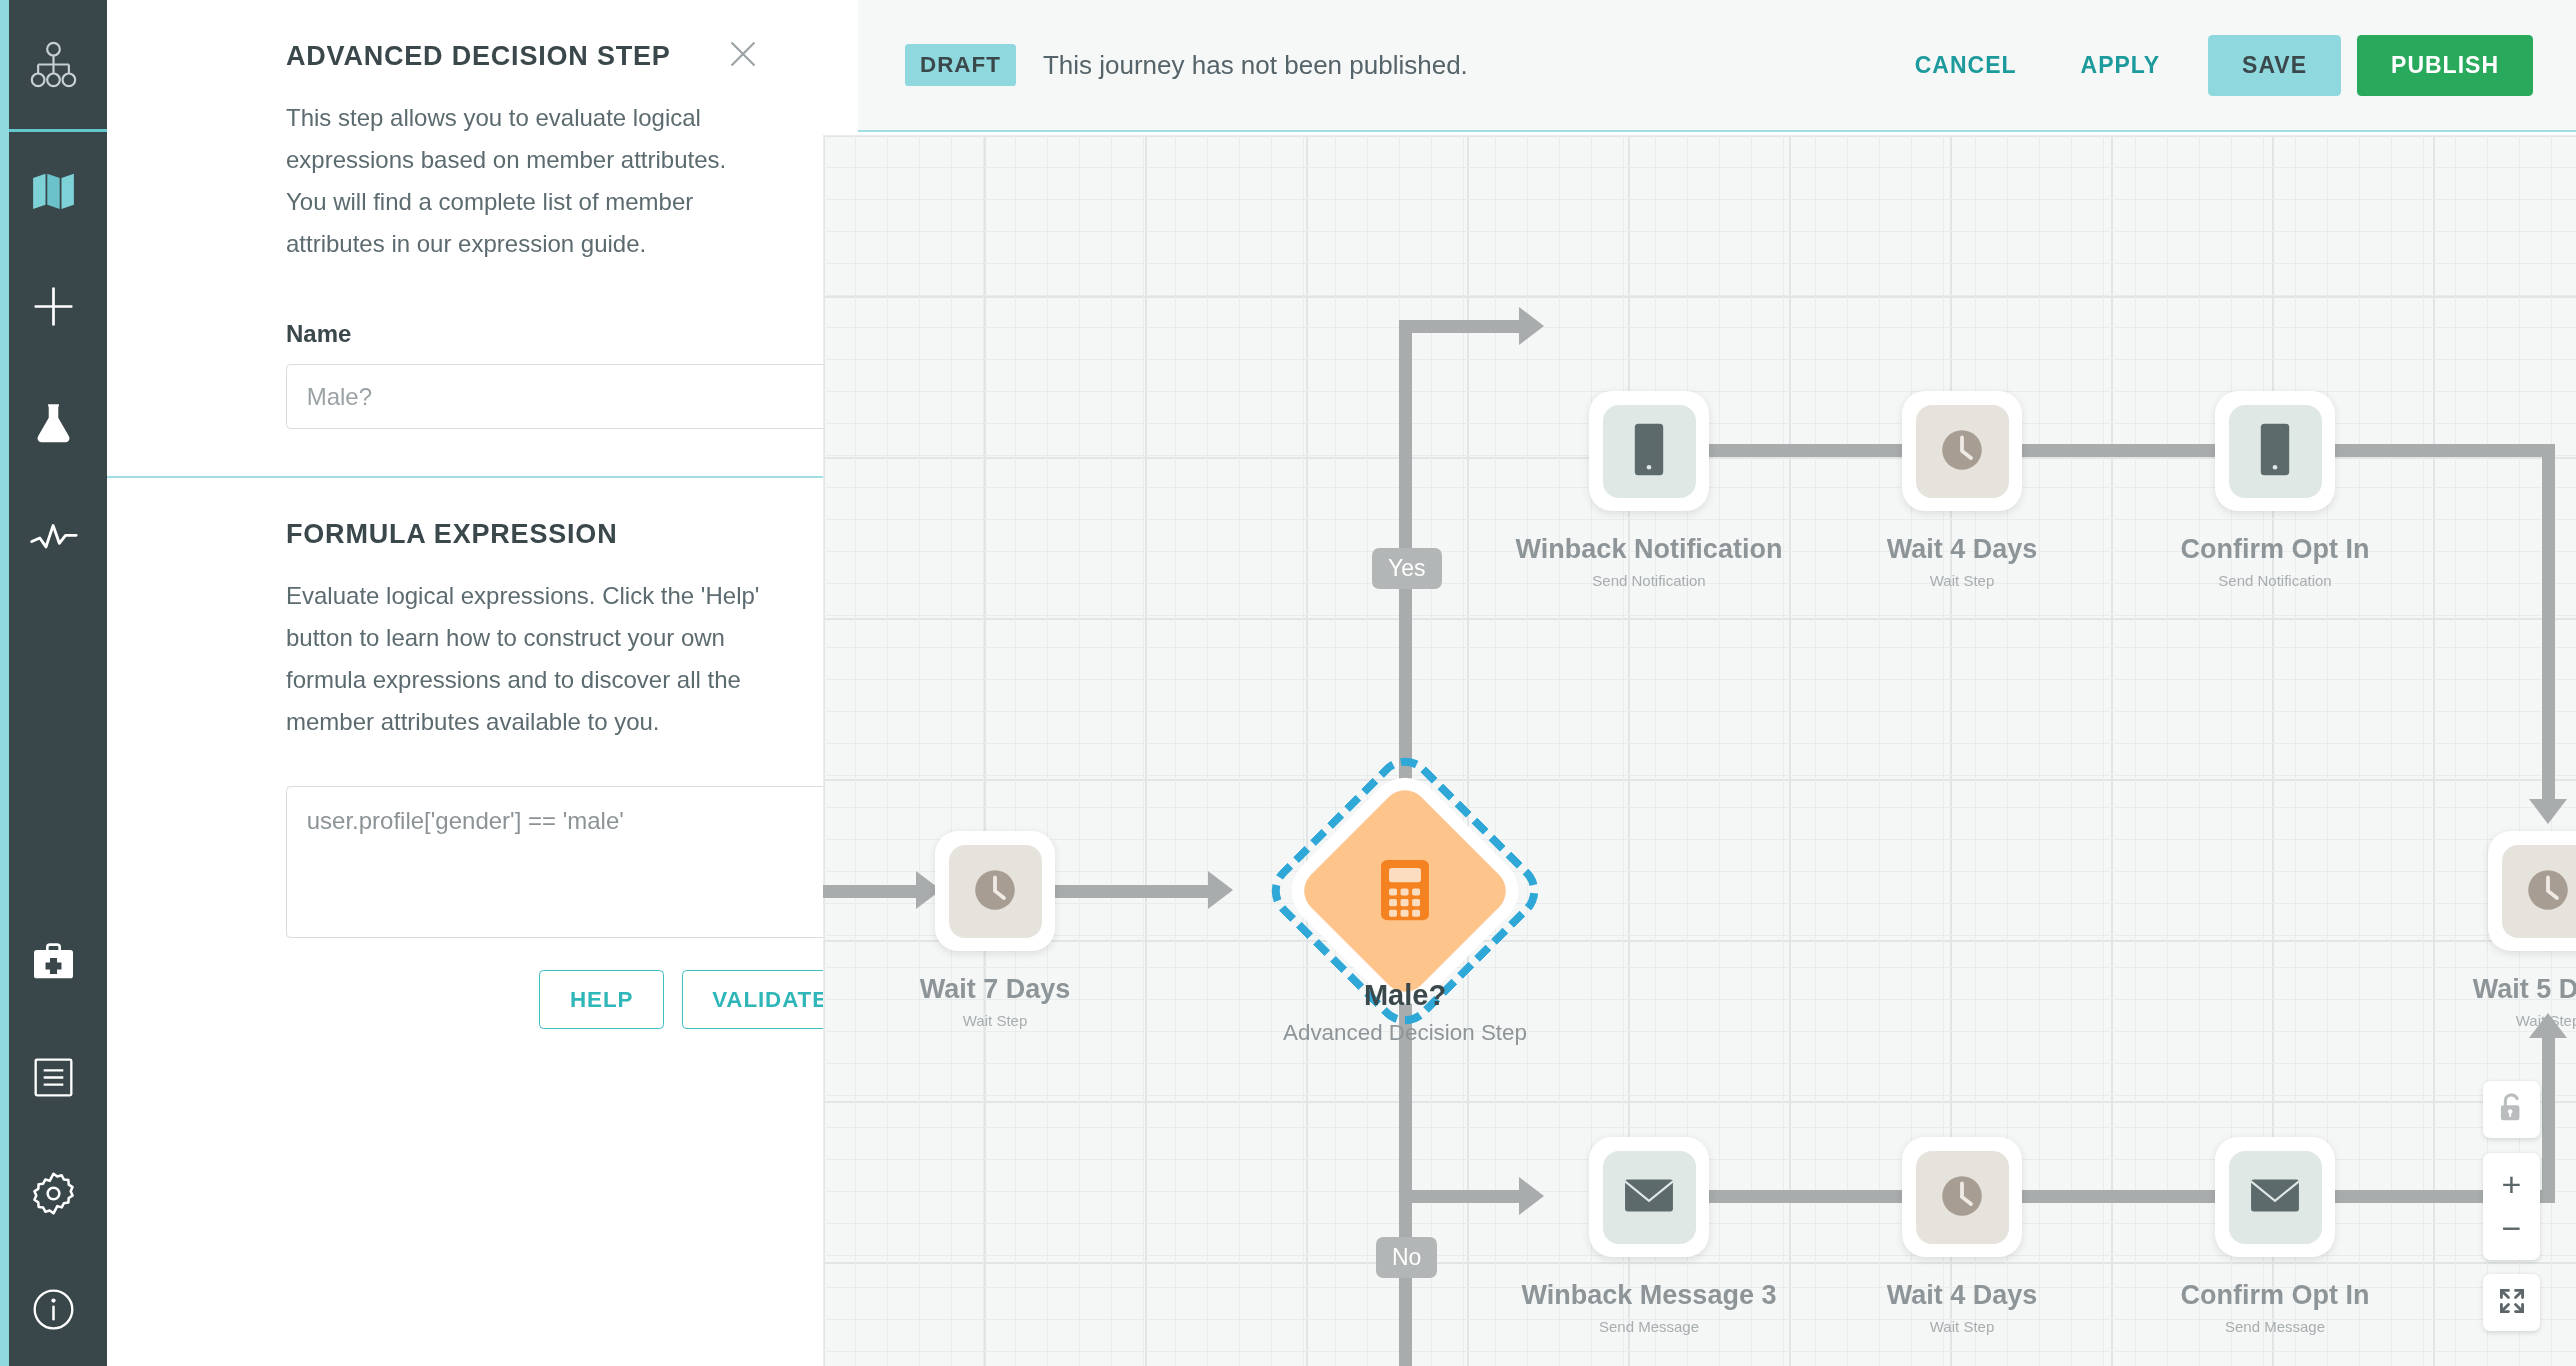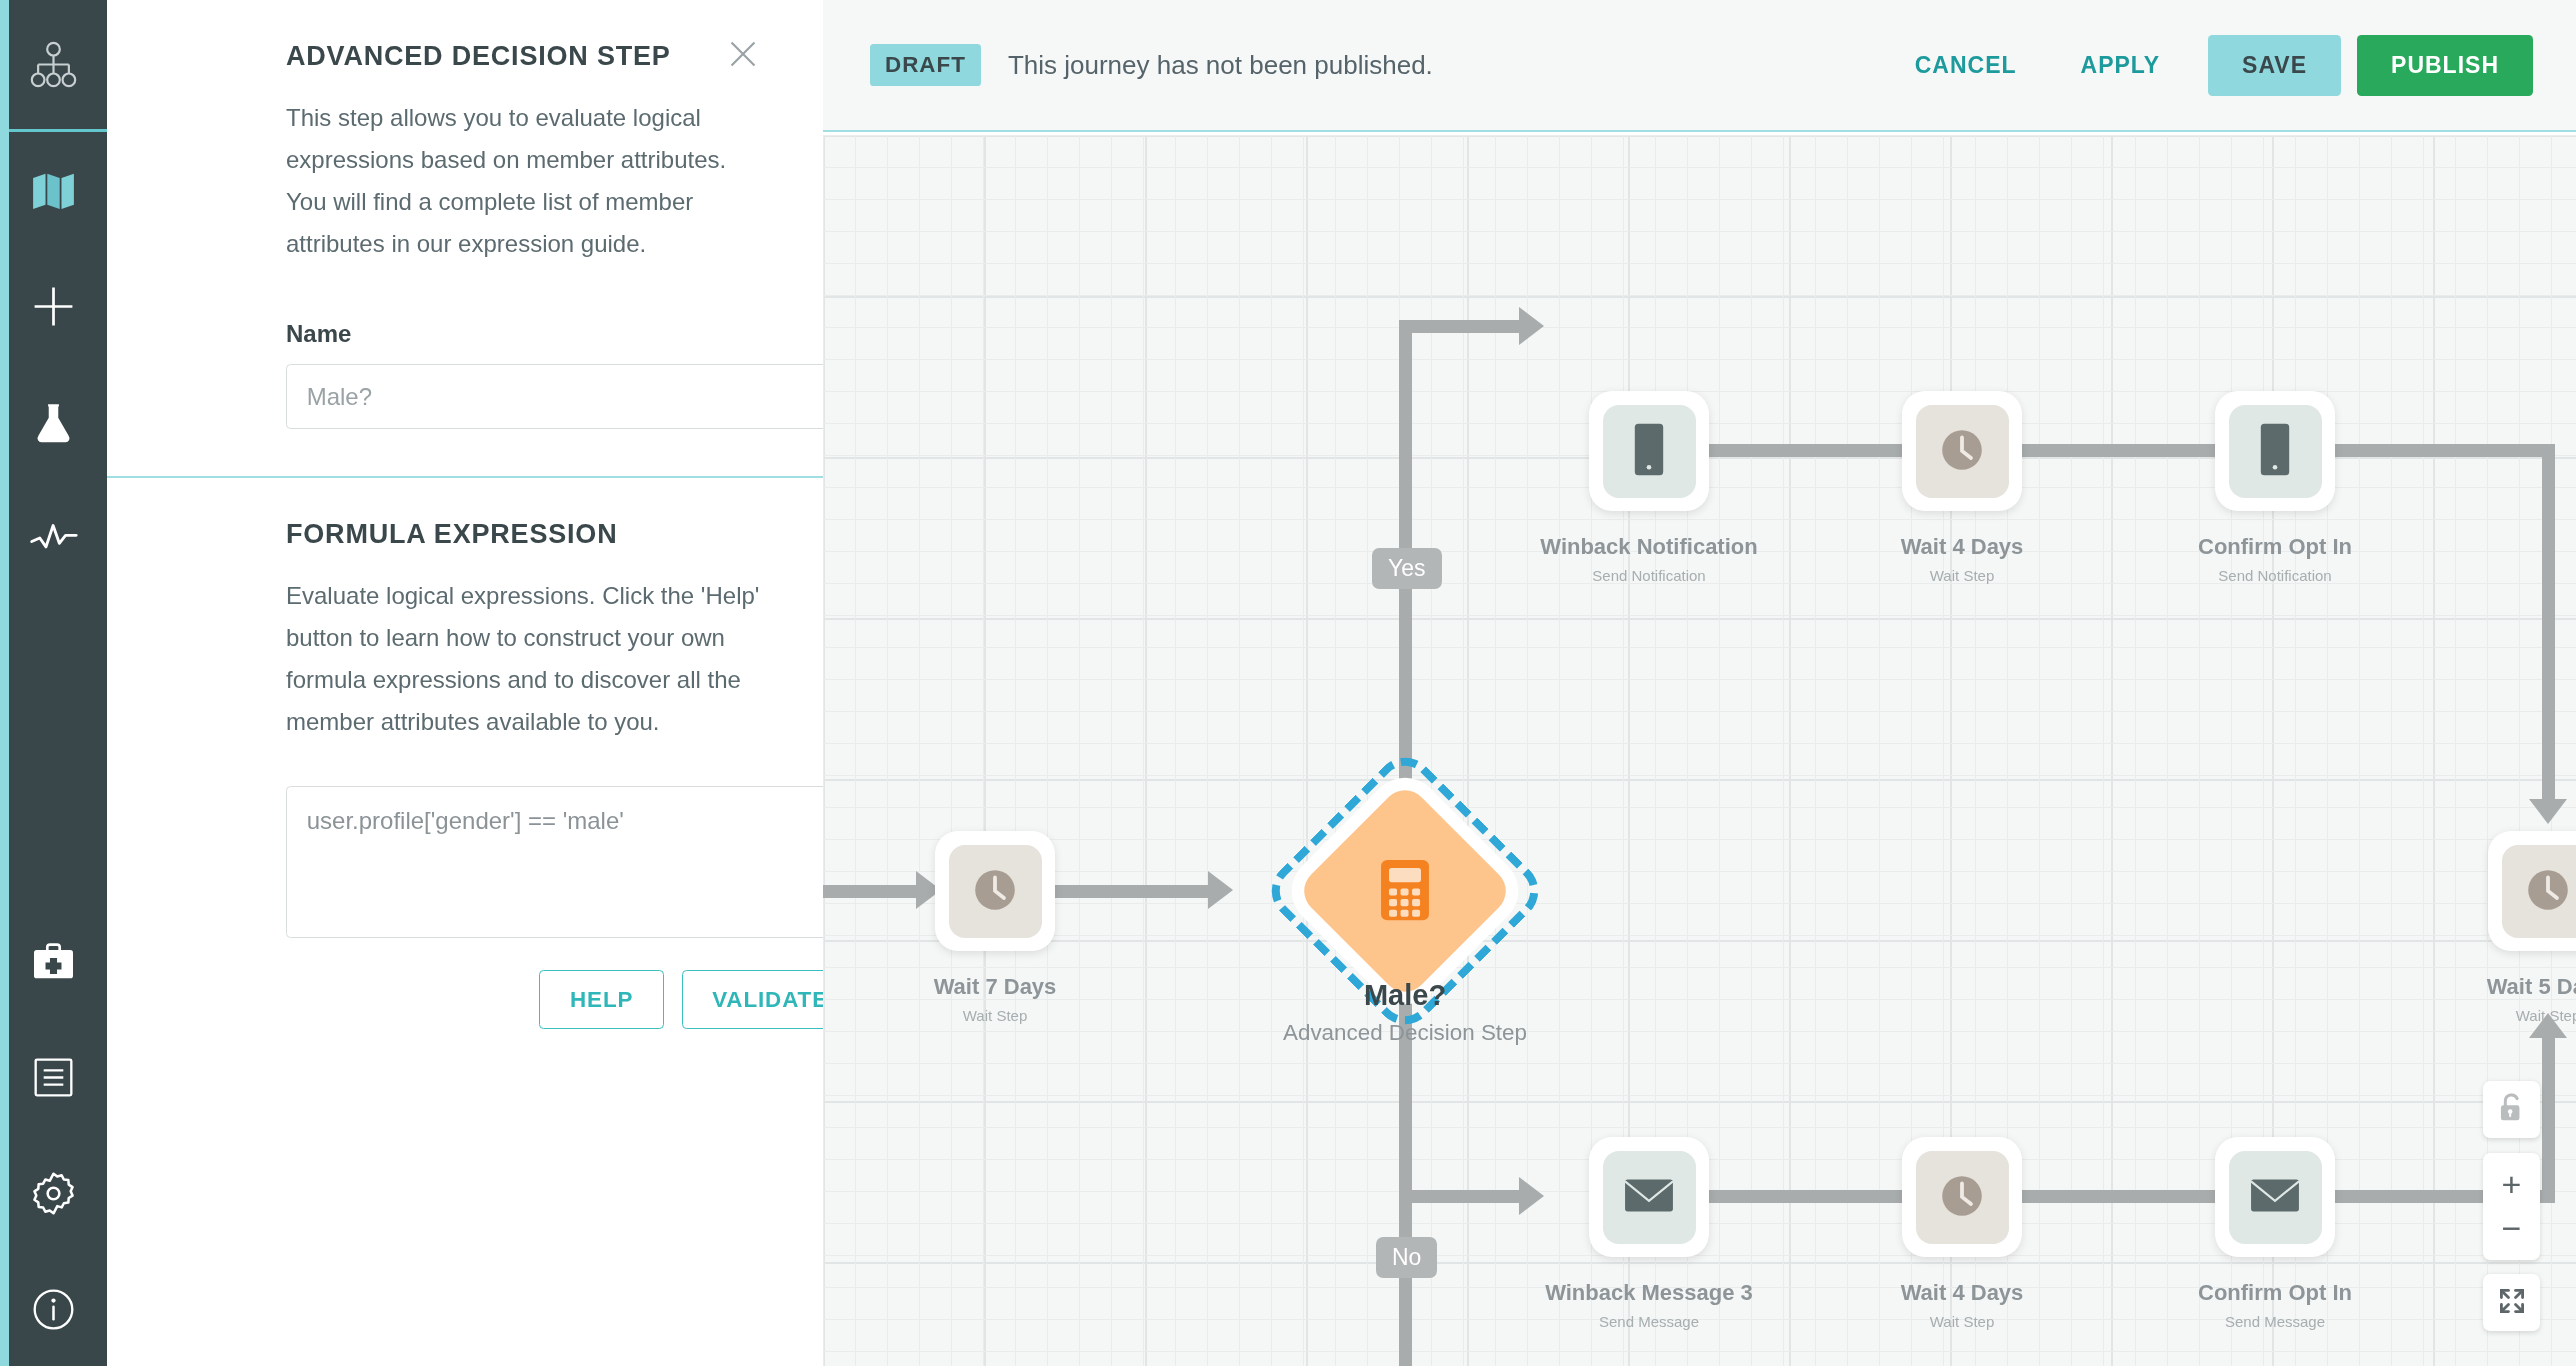--- a/index.html
+++ b/index.html
@@ -96,21 +96,21 @@
   .ghost-btn {
     border: 1.8px solid #3bbfc0; border-radius: 4.5px;
     color: #2eb6b8; background: #fff;
     font-size: 22.4px; font-weight: 700; letter-spacing: 0.9px;
     padding: 0 29px; height: 59px; min-width: 125px;
     display: flex; align-items: center; justify-content: center;
     cursor: pointer;
   }
 
   
-  .right { flex: 1 1 auto; position: relative; height: 963px; }
+  .right { flex: 1 1 auto; position: relative; height: 963px; padding-left: 35px; }
   .topbar {
     height: 132px; background: #f6f7f7;
     display: flex; align-items: center;
     padding: 0 43px 0 47px;
     border-bottom: 2.7px solid #9fdfe4;
     position: relative;
   }
   .draft-badge {
     background: #8ed8de; color: #3a474b;
     font-size: 22.4px; font-weight: 700; letter-spacing: 1px;
@@ -182,21 +182,21 @@
   .node-inner {
     width: 93px; height: 93px; border-radius: 16px;
     display: flex; align-items: center; justify-content: center;
   }
   .inner-msg { background: #dfe8e5; }
   .inner-wait { background: #e6e2dc; }
   .node-label {
     position: absolute; left: 50%; transform: translateX(-50%);
     top: 143px; white-space: nowrap; text-align: center;
   }
-  .node-title { font-size: 22px; font-weight: 700; color: #8d9598; }
+  .node-title { font-size: 27px; font-weight: 700; color: #8d9598; }
   .node-sub { font-size: 15px; color: #a7aeb0; margin-top: 7.2px; font-weight: 400; }
 
   .diamond-wrap { position: absolute; width: 206px; height: 206px; }
   .diamond-sel {
     position: absolute; inset: 0;
     border: 8px dashed #2fa8d8;
     transform: rotate(45deg);
     border-radius: 30px;
   }
   .diamond-body {

